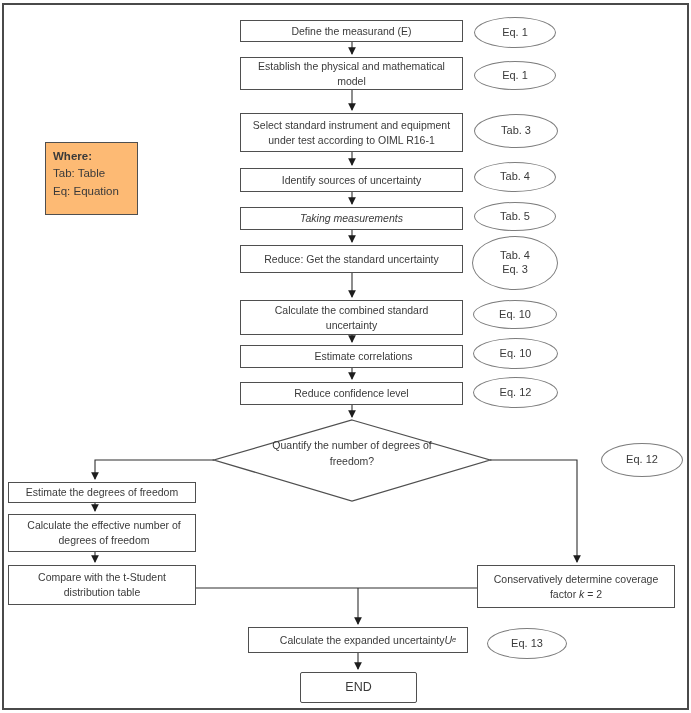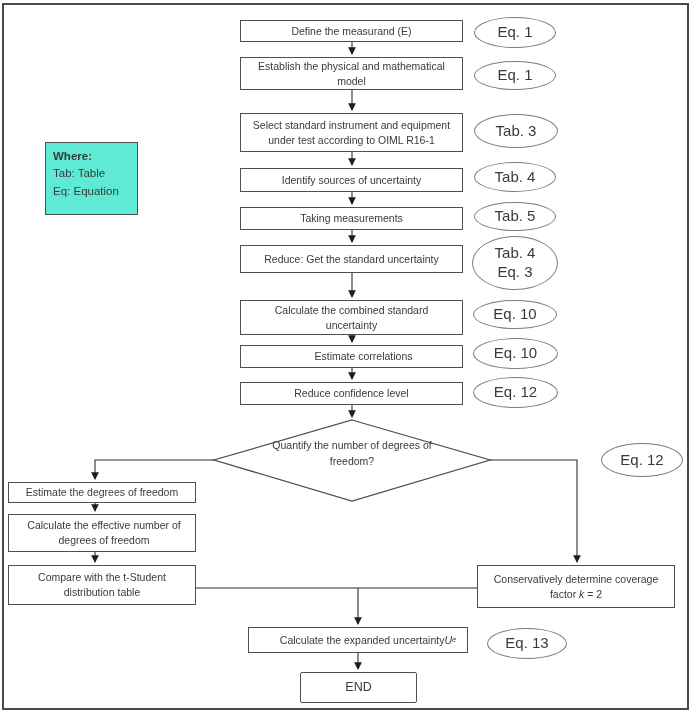--- a/index.html
+++ b/index.html
@@ -10,25 +10,25 @@
   .frame{position:absolute;left:2px;top:3px;right:2px;bottom:3px;border:2px solid #4a4a4a;background:#fff;}
   svg.wires{position:absolute;left:0;top:0;width:691px;height:713px;}
   .box{
     position:absolute;box-sizing:border-box;border:1.5px solid #4f4f4f;background:#fff;
     display:flex;align-items:center;justify-content:center;text-align:center;
     font-size:10.5px;line-height:1.4;padding:1px 8px;color:#3a3a3a;
   }
   .ellipse{
     position:absolute;box-sizing:border-box;border:1.5px solid #7d7d7d;border-radius:50%;
     background:#fff;display:flex;flex-direction:column;align-items:center;justify-content:center;
-    text-align:center;font-size:15px;line-height:1.25;color:#3a3a3a;
+    text-align:center;font-size:11px;line-height:1.25;color:#3a3a3a;
   }
   .where{
     position:absolute;left:45px;top:142px;width:93px;height:73px;box-sizing:border-box;
-    border:1.5px solid #4f4f4f;background:#5eead4;padding:5px 7px;font-size:11.5px;line-height:1.5;
+    border:1.5px solid #4f4f4f;background:#fdba74;padding:5px 7px;font-size:11.5px;line-height:1.5;
   }
   .where .t{font-weight:bold;}
   .diamond-label{
     position:absolute;left:270px;top:438px;width:164px;text-align:center;
     font-size:10.5px;line-height:1.5;color:#3a3a3a;
   }
   .endbox{border-radius:2px;font-size:12.5px;}
   .ital{font-style:italic;}
   sub{font-size:7.5px;}
 </style>
@@ -68,21 +68,21 @@
   <div class="where">
     <div class="t">Where:</div>
     <div>Tab: Table</div>
     <div>Eq: Equation</div>
   </div>
 
   <div class="box" style="left:240px;top:20px;width:223px;height:22px;">Define the measurand (E)</div>
   <div class="box" style="left:240px;top:57px;width:223px;height:33px;">Establish the physical and mathematical model</div>
   <div class="box" style="left:240px;top:113px;width:223px;height:39px;">Select standard instrument and equipment under test according to OIML R16-1</div>
   <div class="box" style="left:240px;top:168px;width:223px;height:24px;">Identify sources of uncertainty</div>
-  <div class="box" style="left:240px;top:207px;width:223px;height:23px;">Taking measurements</div>
+  <div class="box" style="left:240px;top:207px;width:223px;height:23px;font-style:italic;">Taking measurements</div>
   <div class="box" style="left:240px;top:245px;width:223px;height:28px;">Reduce: Get the standard uncertainty</div>
   <div class="box" style="left:240px;top:300px;width:223px;height:35px;">Calculate the combined standard uncertainty</div>
   <div class="box" style="left:240px;top:345px;width:223px;height:23px;padding-left:32px;">Estimate correlations</div>
   <div class="box" style="left:240px;top:382px;width:223px;height:23px;">Reduce confidence level</div>
 
   <div class="diamond-label">Quantify the number of degrees of freedom?</div>
 
   <div class="box" style="left:8px;top:482px;width:188px;height:21px;">Estimate the degrees of freedom</div>
   <div class="box" style="left:8px;top:514px;width:188px;height:38px;padding-left:12px;">Calculate the effective number of degrees of freedom</div>
   <div class="box" style="left:8px;top:565px;width:188px;height:40px;">Compare with the t-Student distribution table</div>

